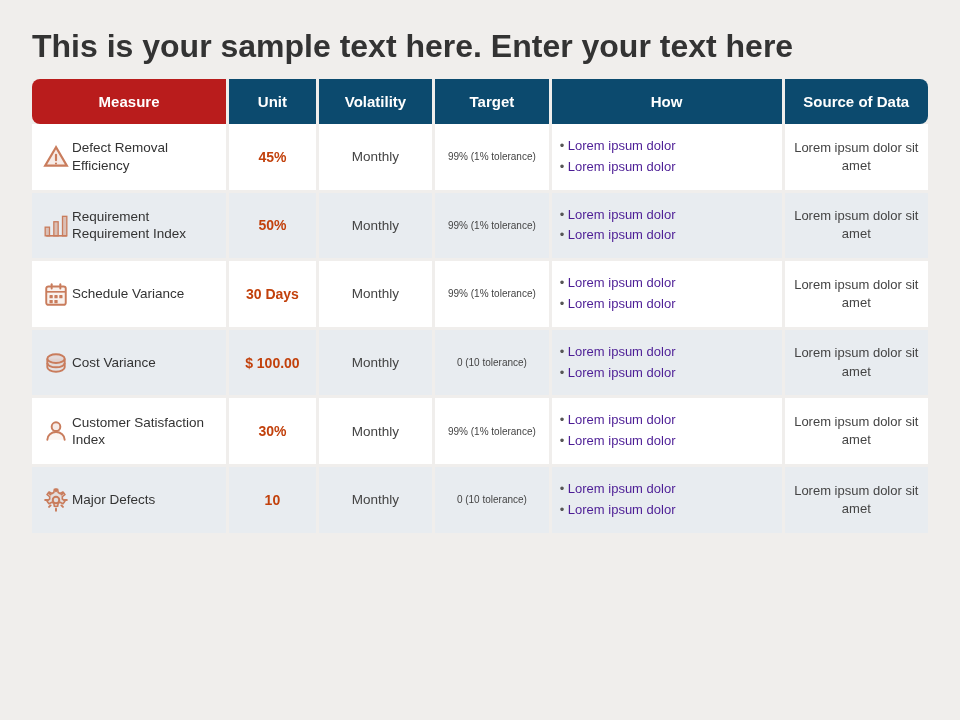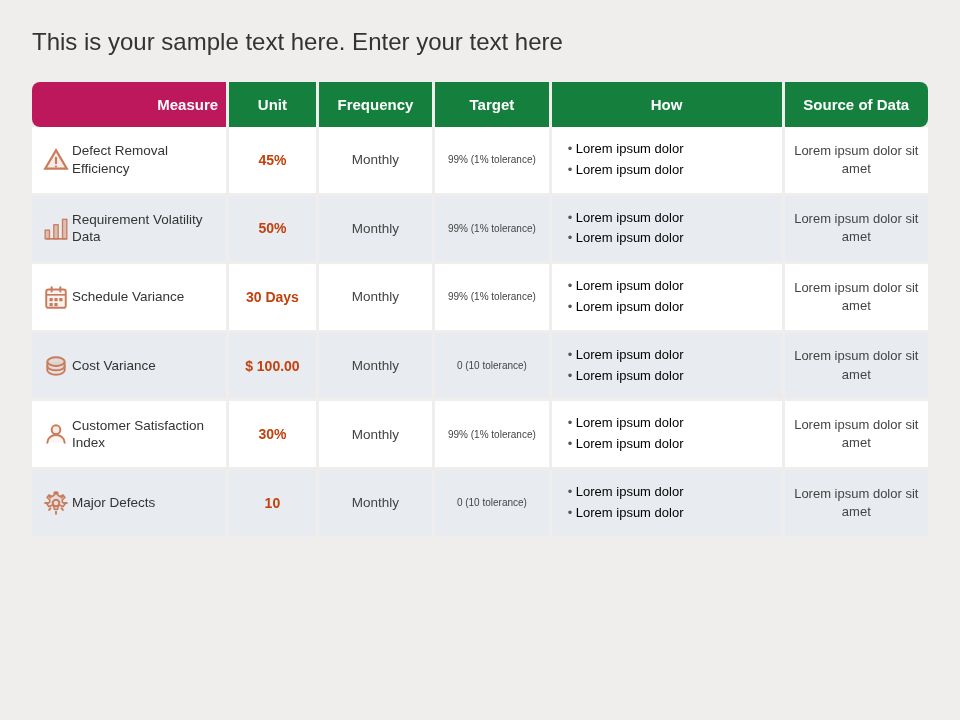--- a/index.html
+++ b/index.html
@@ -20,53 +20,52 @@
       pointer-events: none;
     }
 
     .container {
       position: relative;
       z-index: 1;
       padding: 28px 32px 20px 32px;
     }
 
     .page-title {
-      font-size: 24px;
-      font-weight: 400;
+      font-size: 32px;
+      font-weight: 700;
       color: #333;
-      margin-bottom: 26px;
+      margin-bottom: 14px;
       font-family: 'Segoe UI', Arial, sans-serif;
     }
 
     .table-wrapper {
       width: 100%;
     }
 
     table {
       width: 100%;
       border-collapse: separate;
       border-spacing: 0;
       table-layout: fixed;
     }
 
     
     thead tr th {
-      background: #15803d;
+      background: #0c4a6e;
       color: #fff;
       font-weight: 600;
       font-size: 15px;
       text-align: center;
       padding: 14px 8px;
       border-right: 3px solid #f0eeec;
     }
 
     thead tr th:first-child {
-      background: #be185d;
+      background: #b91c1c;
       border-radius: 8px 0 0 8px;
-      text-align: right;
     }
 
     thead tr th:last-child {
       border-radius: 0 8px 8px 0;
       border-right: none;
     }
 
     
     tbody tr {
       background: #fff;
@@ -131,22 +130,22 @@
     
     .target-cell {
       text-align: center;
       font-size: 10px;
       color: #444;
     }
 
     
     .how-cell {
       font-size: 13px;
-      color: #000000;
-      padding-left: 16px;
+      color: #4c1d95;
+      padding-left: 8px;
     }
 
     .how-cell ul {
       list-style: none;
       padding: 0;
     }
 
     .how-cell ul li::before {
       content: '• ';
       color: #555;
@@ -194,21 +193,21 @@
         <col class="col-unit">
         <col class="col-frequency">
         <col class="col-target">
         <col class="col-how">
         <col class="col-source">
       </colgroup>
       <thead>
         <tr>
           <th>Measure</th>
           <th>Unit</th>
-          <th>Frequency</th>
+          <th>Volatility</th>
           <th>Target</th>
           <th>How</th>
           <th>Source of Data</th>
         </tr>
       </thead>
       <tbody id="table-body">
       <tr>
             <td>
               <div class="measure-cell">
                 <span class="measure-icon">
@@ -236,21 +235,21 @@
             <td>
               <div class="measure-cell">
                 <span class="measure-icon">
                   <svg width="26" height="26" viewBox="0 0 24 24" fill="none" xmlns="http://www.w3.org/2000/svg">
     <rect x="2" y="14" width="4" height="8" fill="rgba(201,124,92,0.4)" stroke="#c97c5c" stroke-width="1.2"></rect>
     <rect x="10" y="9" width="4" height="13" fill="rgba(201,124,92,0.4)" stroke="#c97c5c" stroke-width="1.2"></rect>
     <rect x="18" y="4" width="4" height="18" fill="rgba(201,124,92,0.4)" stroke="#c97c5c" stroke-width="1.2"></rect>
     <path d="M3 22H22" stroke="#c97c5c" stroke-width="1.5"></path>
   </svg>
                 </span>
-                <span class="measure-name">Requirement Volatility Data</span>
+                <span class="measure-name">Requirement Requirement Index</span>
               </div>
             </td>
             <td class="unit-cell"><strong>50%</strong></td>
             <td class="freq-cell">Monthly</td>
             <td class="target-cell">99% (1% tolerance)</td>
             <td class="how-cell">
               <ul>
                 <li>Lorem ipsum dolor</li>
                 <li>Lorem ipsum dolor</li>
               </ul>

